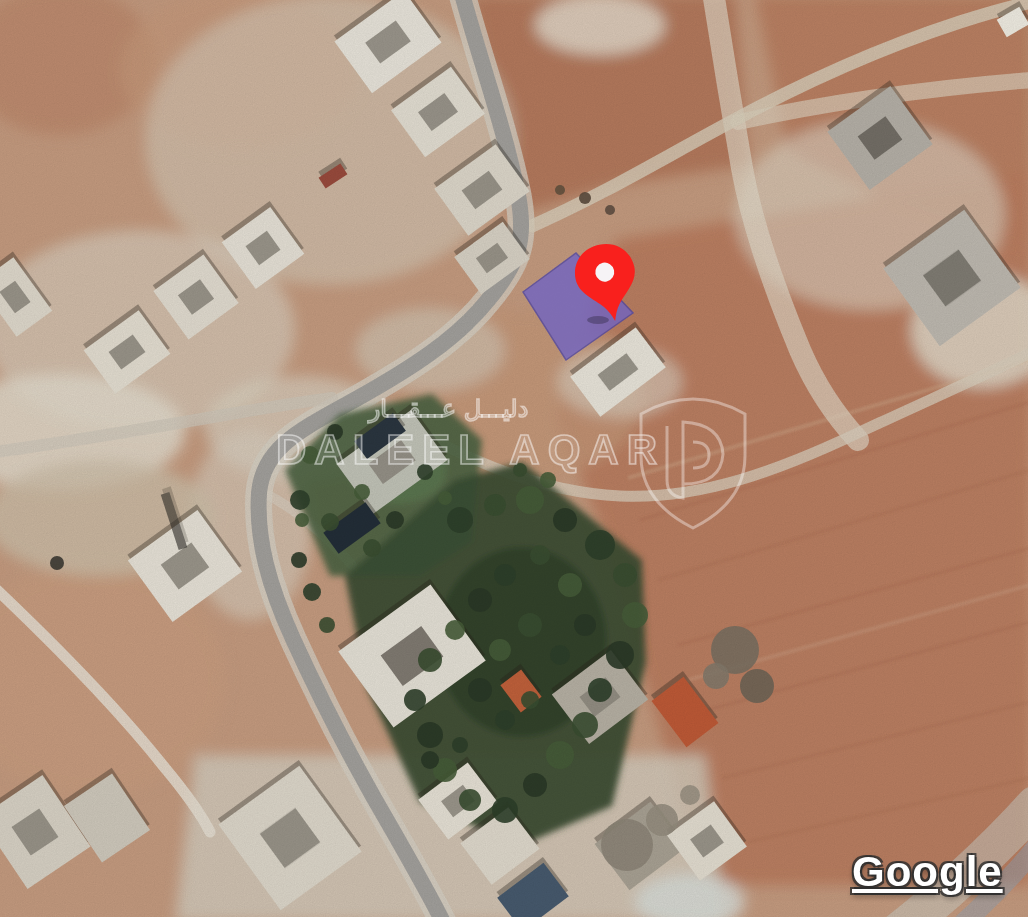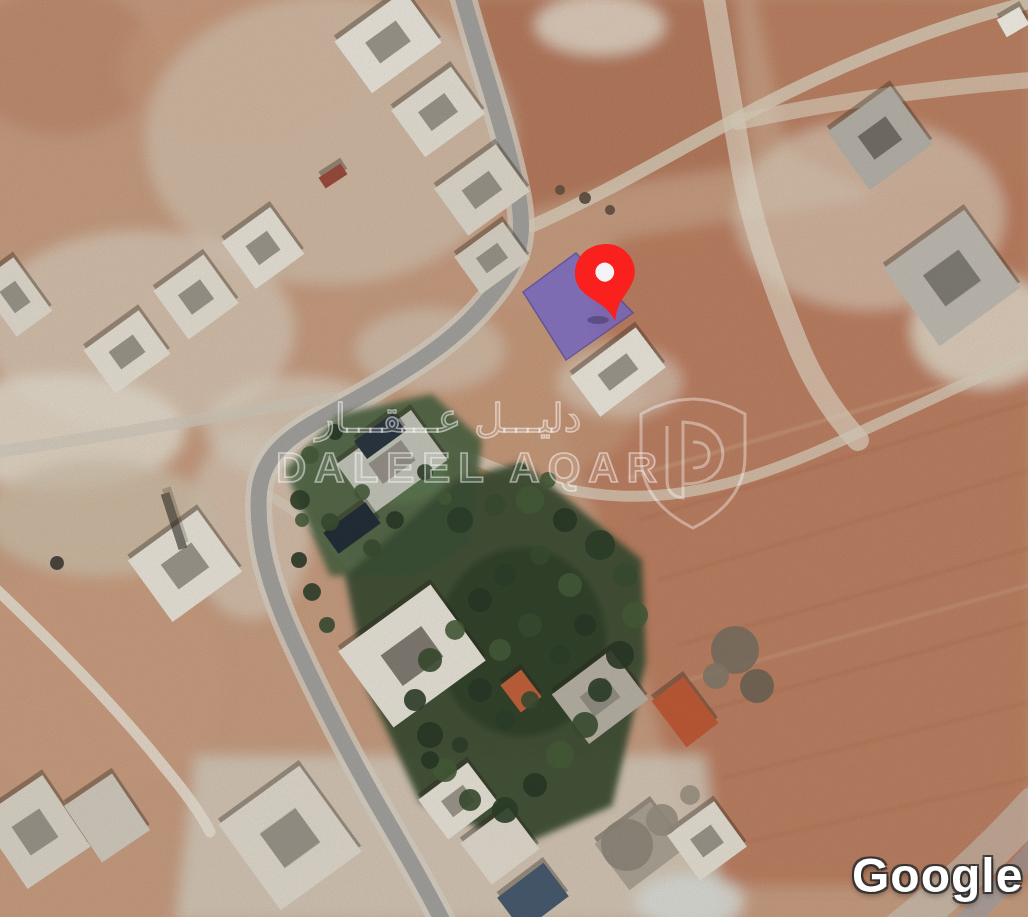--- a/index.html
+++ b/index.html
@@ -2,31 +2,31 @@
 <html><head>
 <meta charset="utf-8">
 <style>
   html,body{margin:0;padding:0;background:#222;}
   #stage{position:relative;width:1028px;height:917px;overflow:hidden;background:#c69c80;
          font-family:"DejaVu Sans",sans-serif;}
   #map{position:absolute;inset:0;cursor:grab;}
   .watermark{position:absolute;left:276px;top:396px;width:490px;display:flex;align-items:flex-start;
              pointer-events:none;opacity:.85;}
   .wm-text{width:345px;text-align:center;}
-  .wm-ar{font-size:40px;letter-spacing:3px;line-height:1.1;
+  .wm-ar{font-size:24px;letter-spacing:3px;line-height:1.1;
          color:rgba(255,255,255,0.14);-webkit-text-stroke:1.5px rgba(255,255,255,0.60);}
   .wm-en{margin-top:7px;font-size:42px;font-weight:700;letter-spacing:8px;line-height:1;
          color:rgba(255,255,255,0.12);-webkit-text-stroke:1.7px rgba(255,255,255,0.58);
          font-family:"Liberation Sans",sans-serif;white-space:nowrap;}
   .wm-logo{margin-left:2px;margin-top:-14px;opacity:.8;}
   .google-logo{position:absolute;left:852px;top:848px;font-family:"Liberation Sans",sans-serif;
-               font-size:48px;font-weight:700;color:#ffffff;letter-spacing:1px;
+               font-size:42px;font-weight:700;color:#ffffff;letter-spacing:1px;
                text-shadow:-2px -2px 0 rgba(45,45,45,.8), 2px -2px 0 rgba(45,45,45,.8),
                            -2px 2px 0 rgba(45,45,45,.8), 2px 2px 0 rgba(45,45,45,.8),
-                            0 3px 6px rgba(0,0,0,.45);}
+                            0 3px 6px rgba(0,0,0,.45);text-decoration:underline;}
 </style>
 </head>
 <body>
 
 <div id="stage">
   <svg id="map" viewBox="0 0 1028 917" width="1028" height="917" xmlns="http://www.w3.org/2000/svg">
     <defs>
       <filter id="blur7" x="-20%" y="-20%" width="140%" height="140%">
           <feGaussianBlur stdDeviation="7"></feGaussianBlur>
         </filter>

